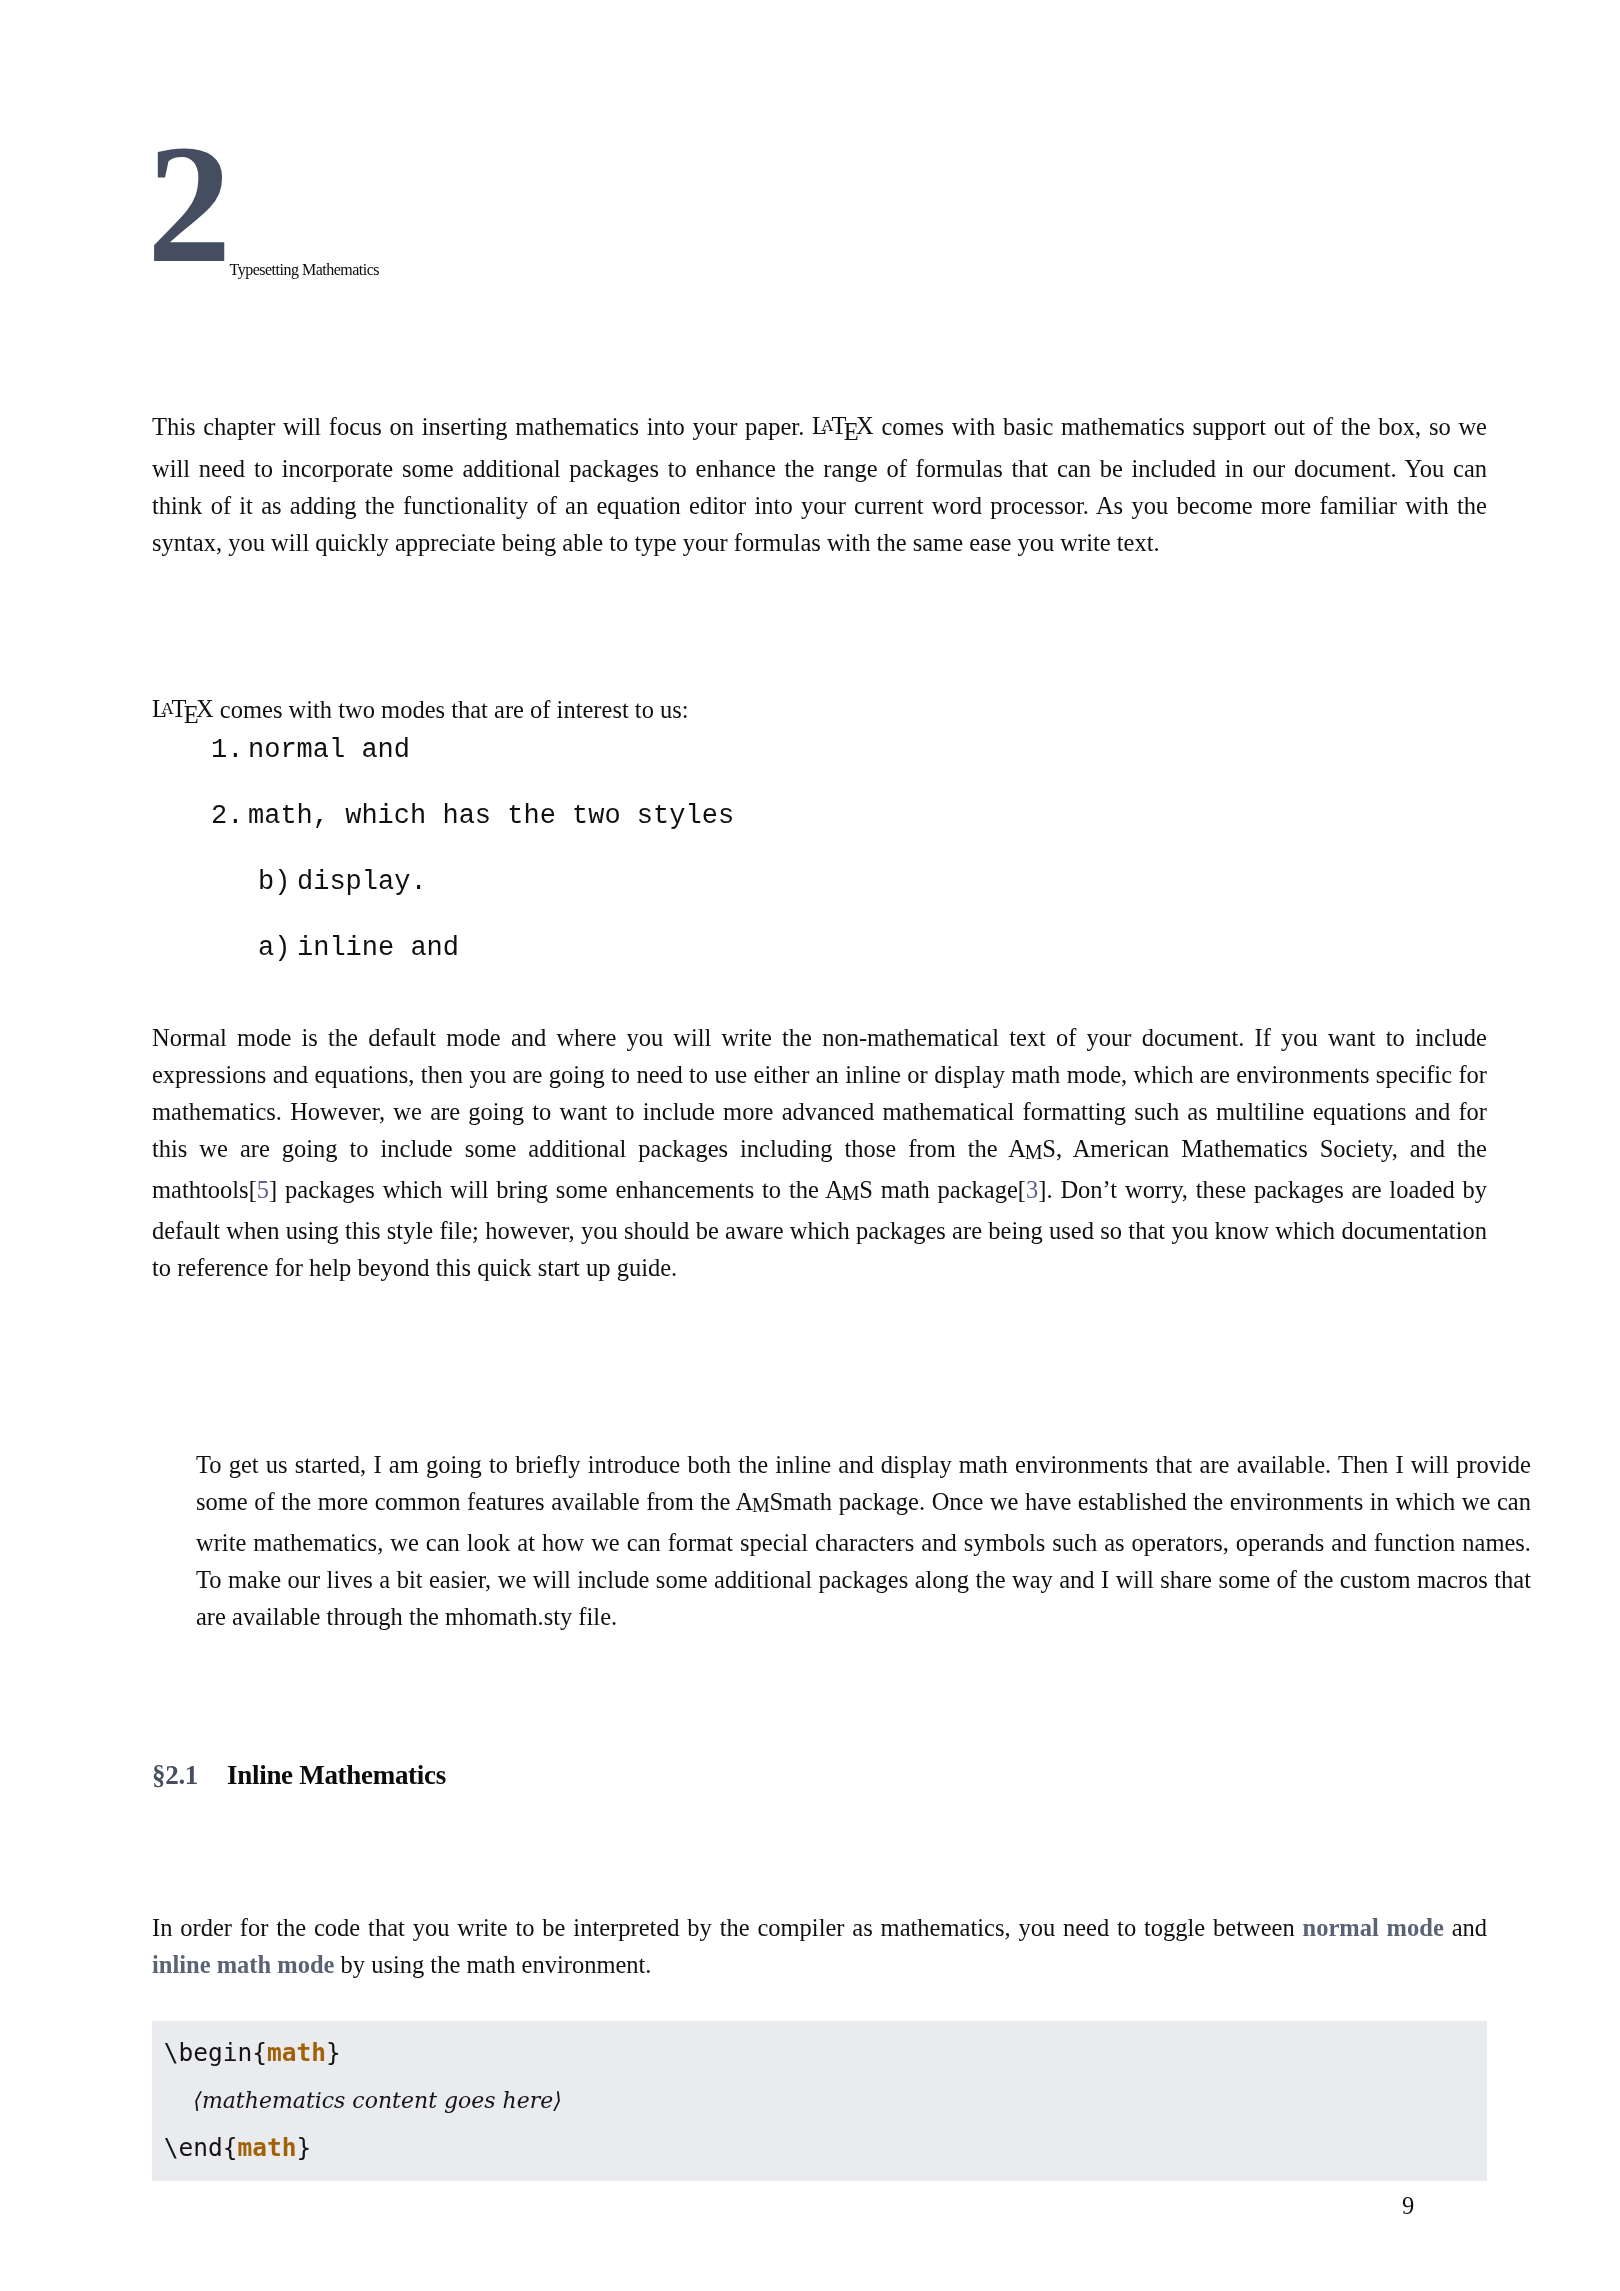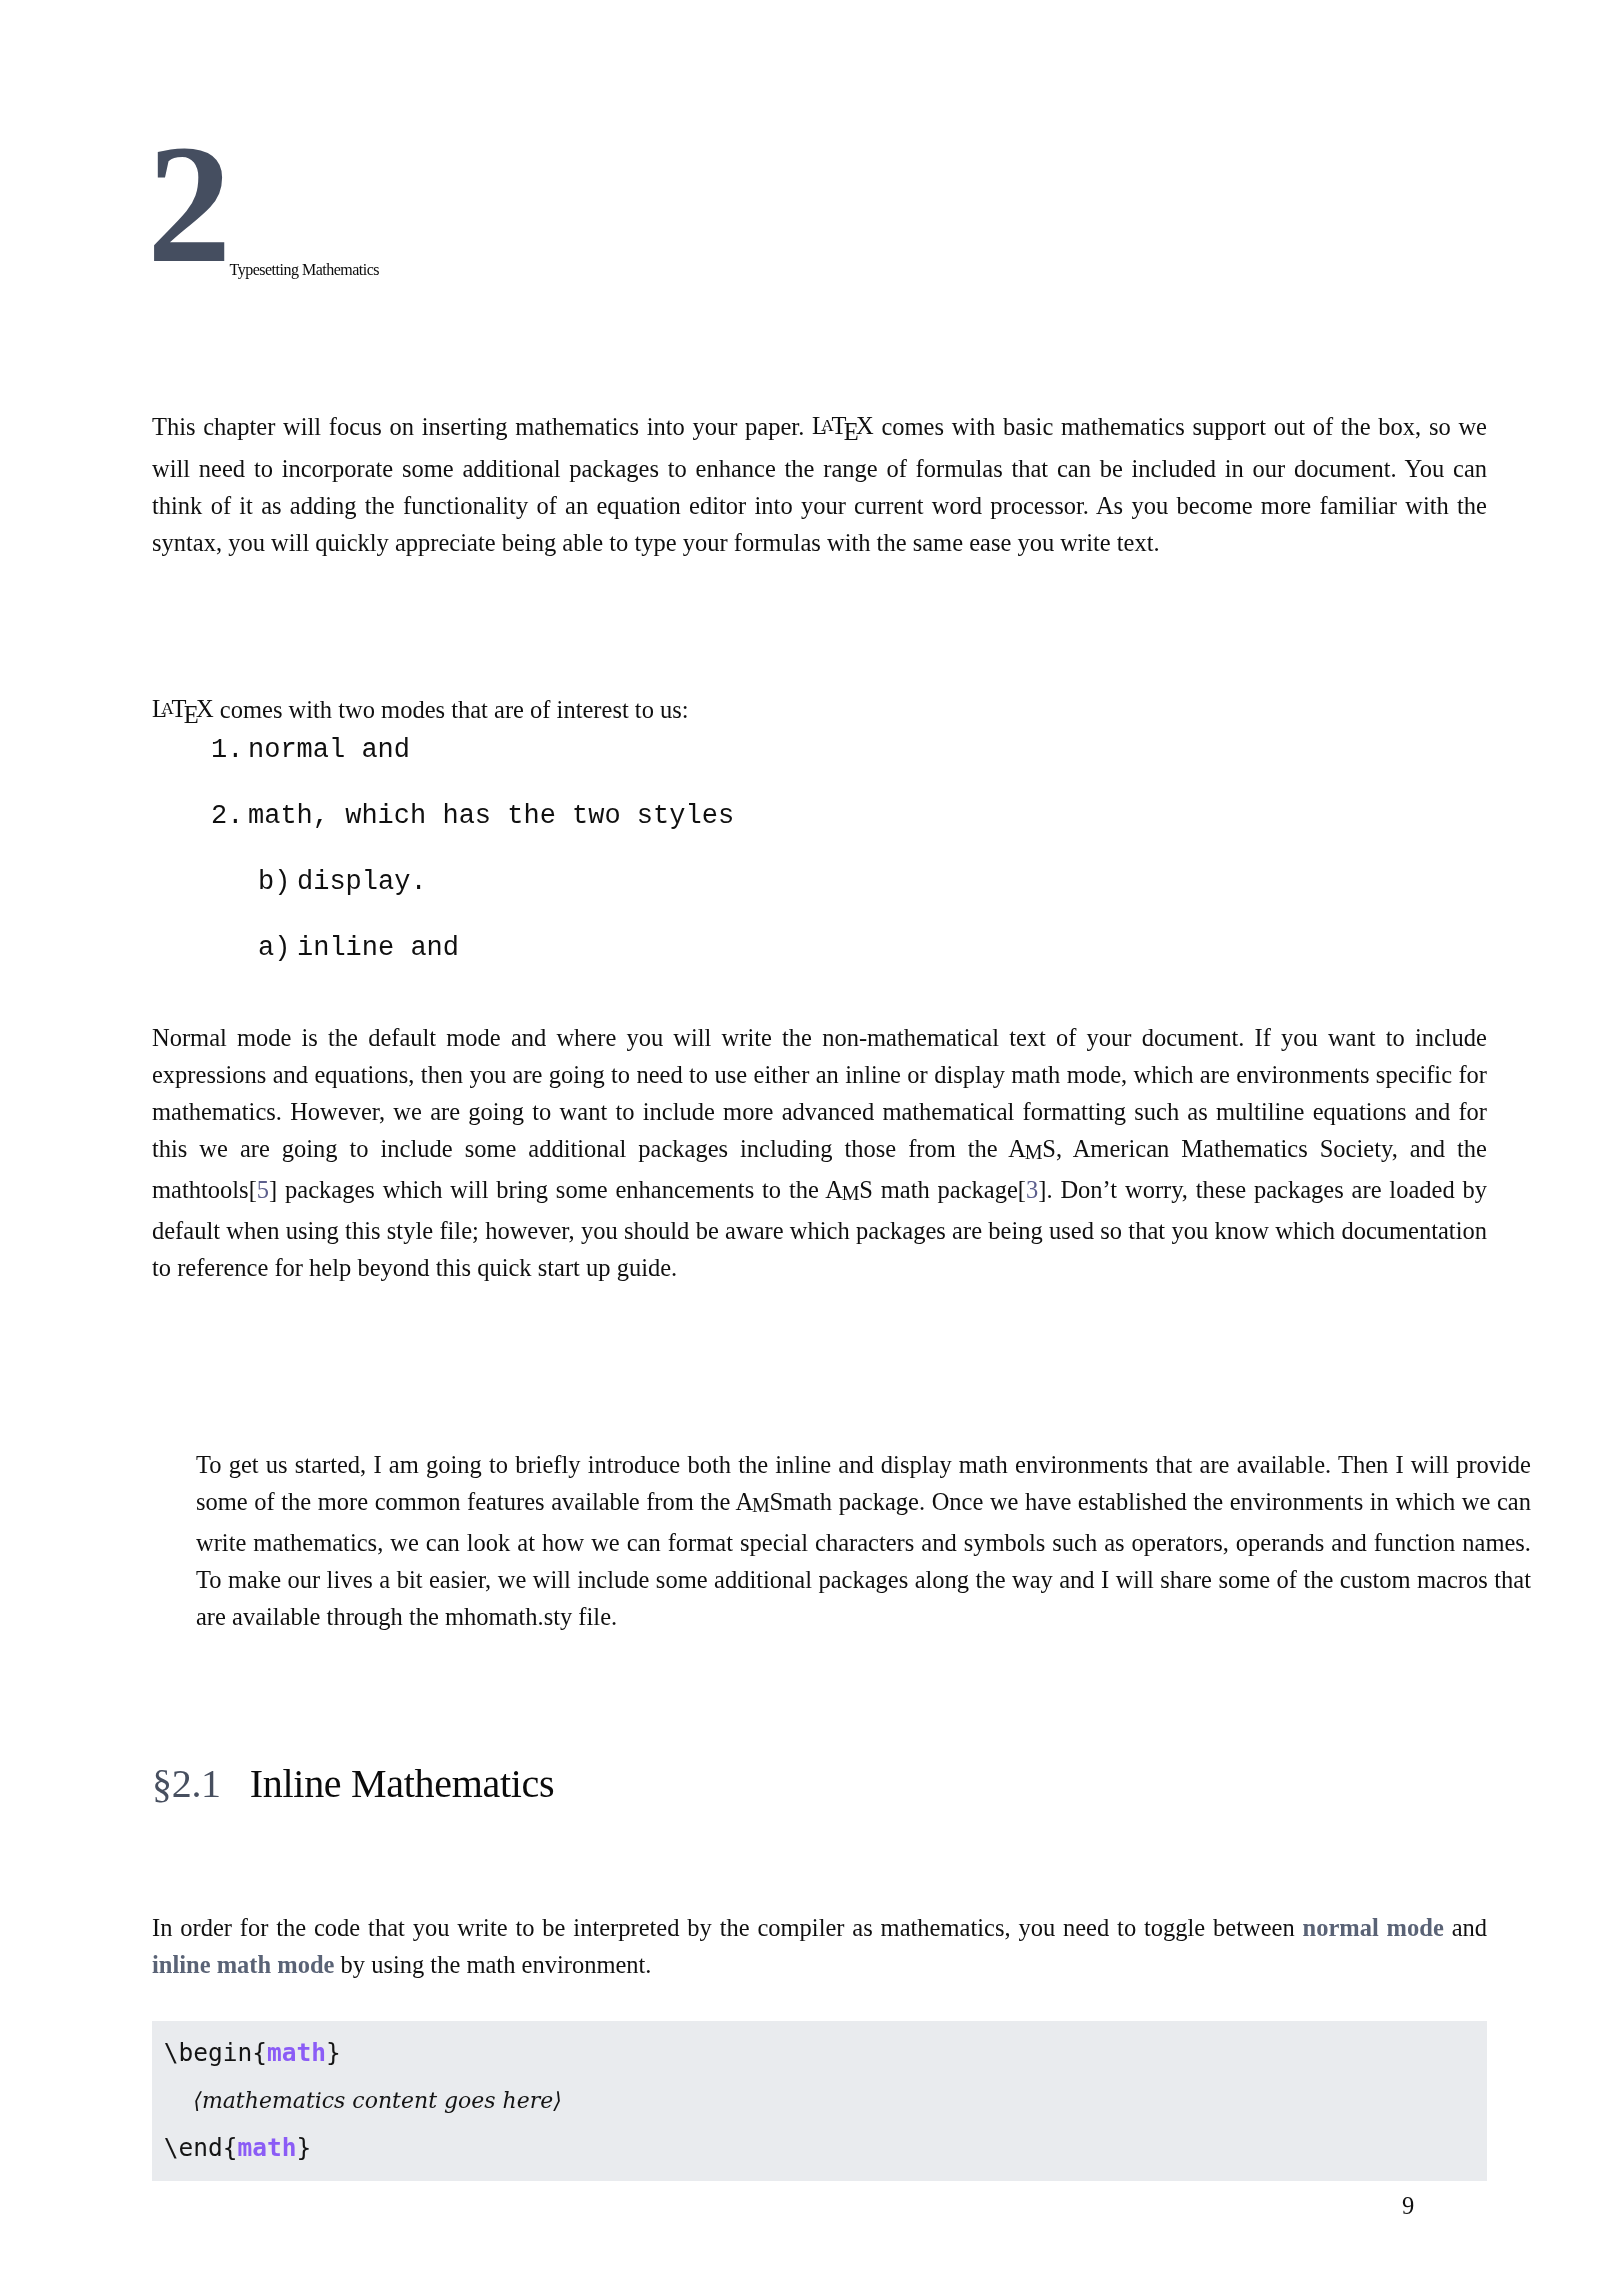--- a/index.html
+++ b/index.html
@@ -38,21 +38,21 @@
   
   .list{position:absolute;left:160px;top:732px;width:1335px;font-size:27px;line-height:37px;font-family:Liberation Mono, monospace;}
   .li{padding-left:51px;margin-bottom:29px;}
   .li .li-label{display:inline-block;width:37px;}
   .li.sub{padding-left:98px;}
   .li.sub .li-label{width:39px;}
 
   
   .section-heading{
     position:absolute;left:152px;top:1760px;
-    font-size:40px;font-weight:400;letter-spacing:-0.3px;
+    font-size:27px;font-weight:700;letter-spacing:-0.3px;
   }
   .secnum{color:#474f5f;margin-right:29px;}
   .sectitle{color:#0b0b0b;}
 
   
   .run-em{font-weight:700;color:#5a6376;}
   .run-cite{color:#5c5f8d;cursor:pointer;}
 
   
   .latex-logo{white-space:nowrap;}
@@ -64,21 +64,21 @@
   .ams-logo .ams-m{font-size:0.82em;vertical-align:-0.1em;margin-left:-0.06em;margin-right:-0.02em;}
 
   
   .codeblock{
     position:absolute;left:152px;top:2021px;width:1335px;box-sizing:border-box;
     background:#e9ebee;padding:7.8px 21.6px 9.8px 11.8px;
     font-family:"DejaVu Sans Mono","Liberation Mono",monospace;
     font-size:24.5px;line-height:47px;color:#141414;
   }
   .codeline{white-space:pre;}
-  .run-kw{color:#8b5cf6;font-weight:700;}
+  .run-kw{color:#a16207;font-weight:700;}
   .run-ph{
     font-family:"DejaVu Serif","Liberation Serif",serif;
     font-style:italic;font-size:22px;
   }
 
   .pagenum{
     position:absolute;left:1402px;top:2192px;font-size:24.5px;color:#101010;
   }
 </style>
 </head>

